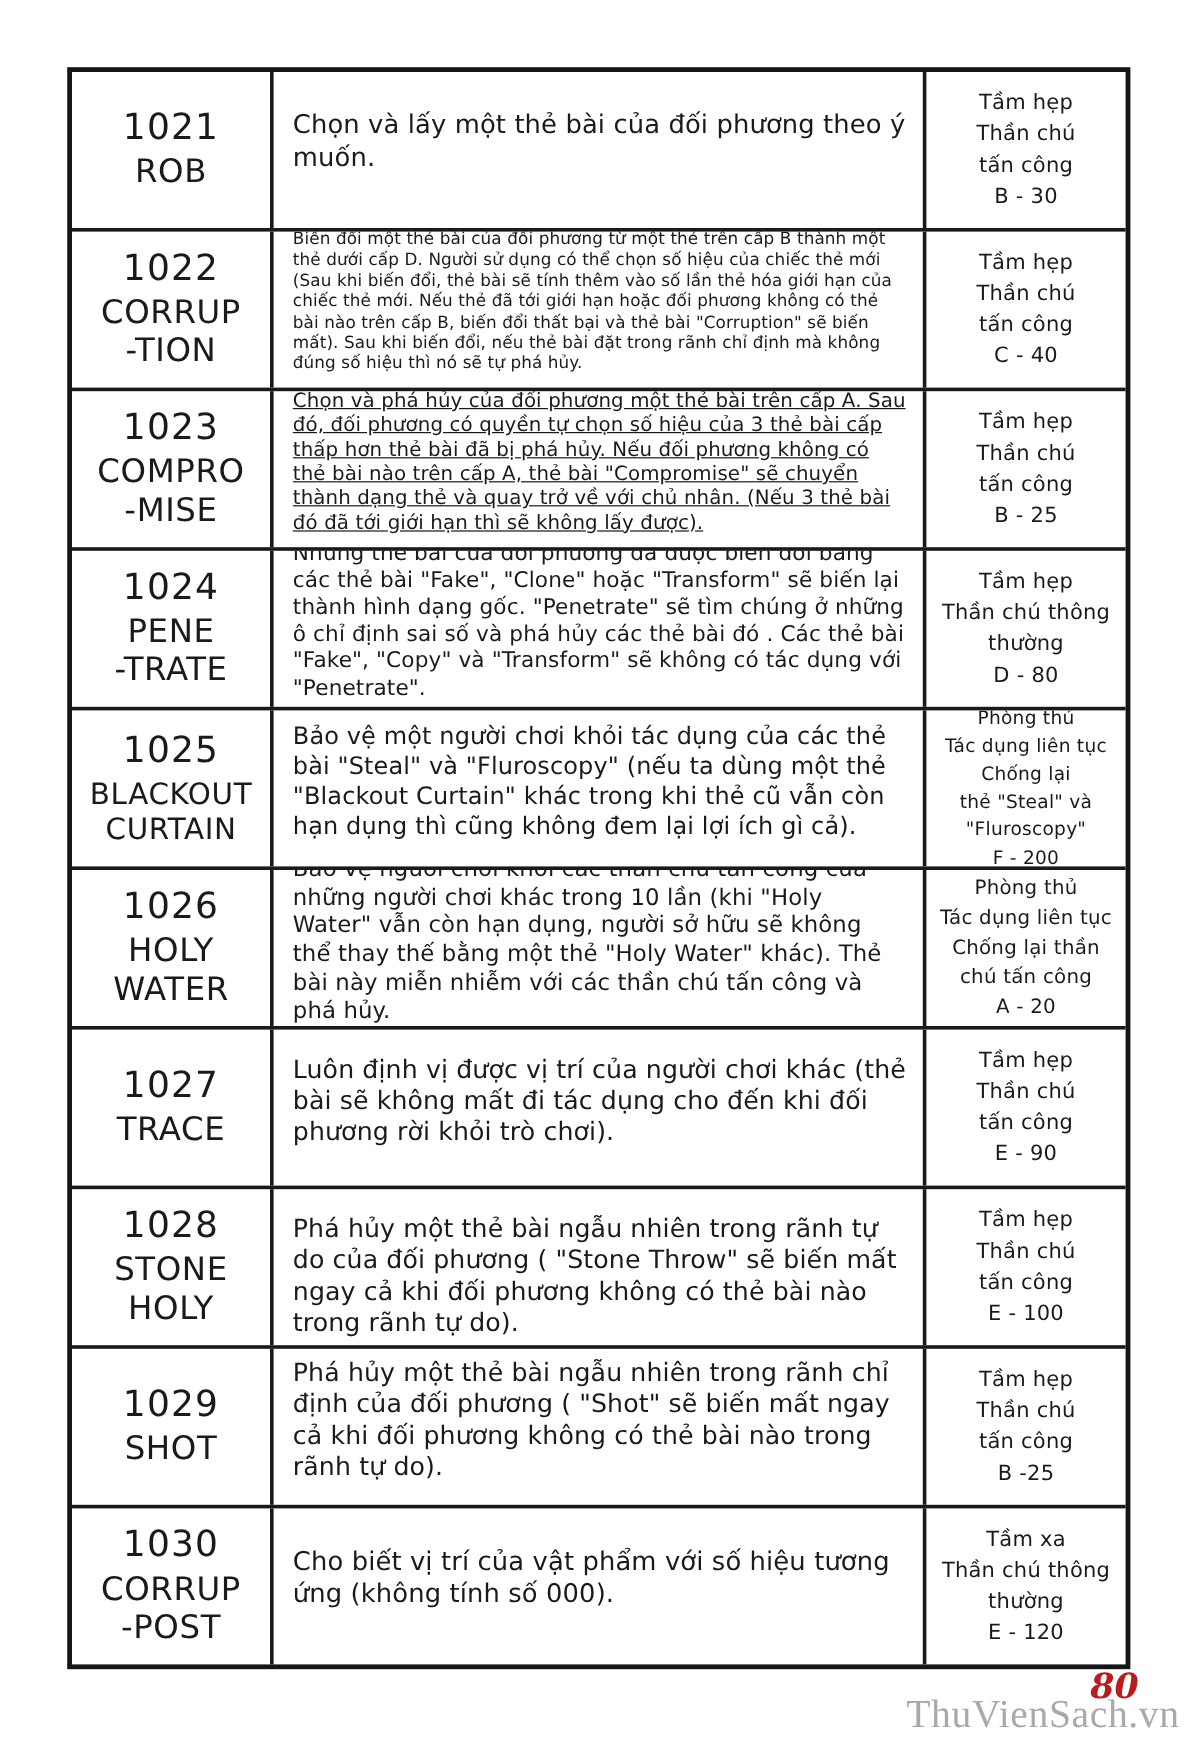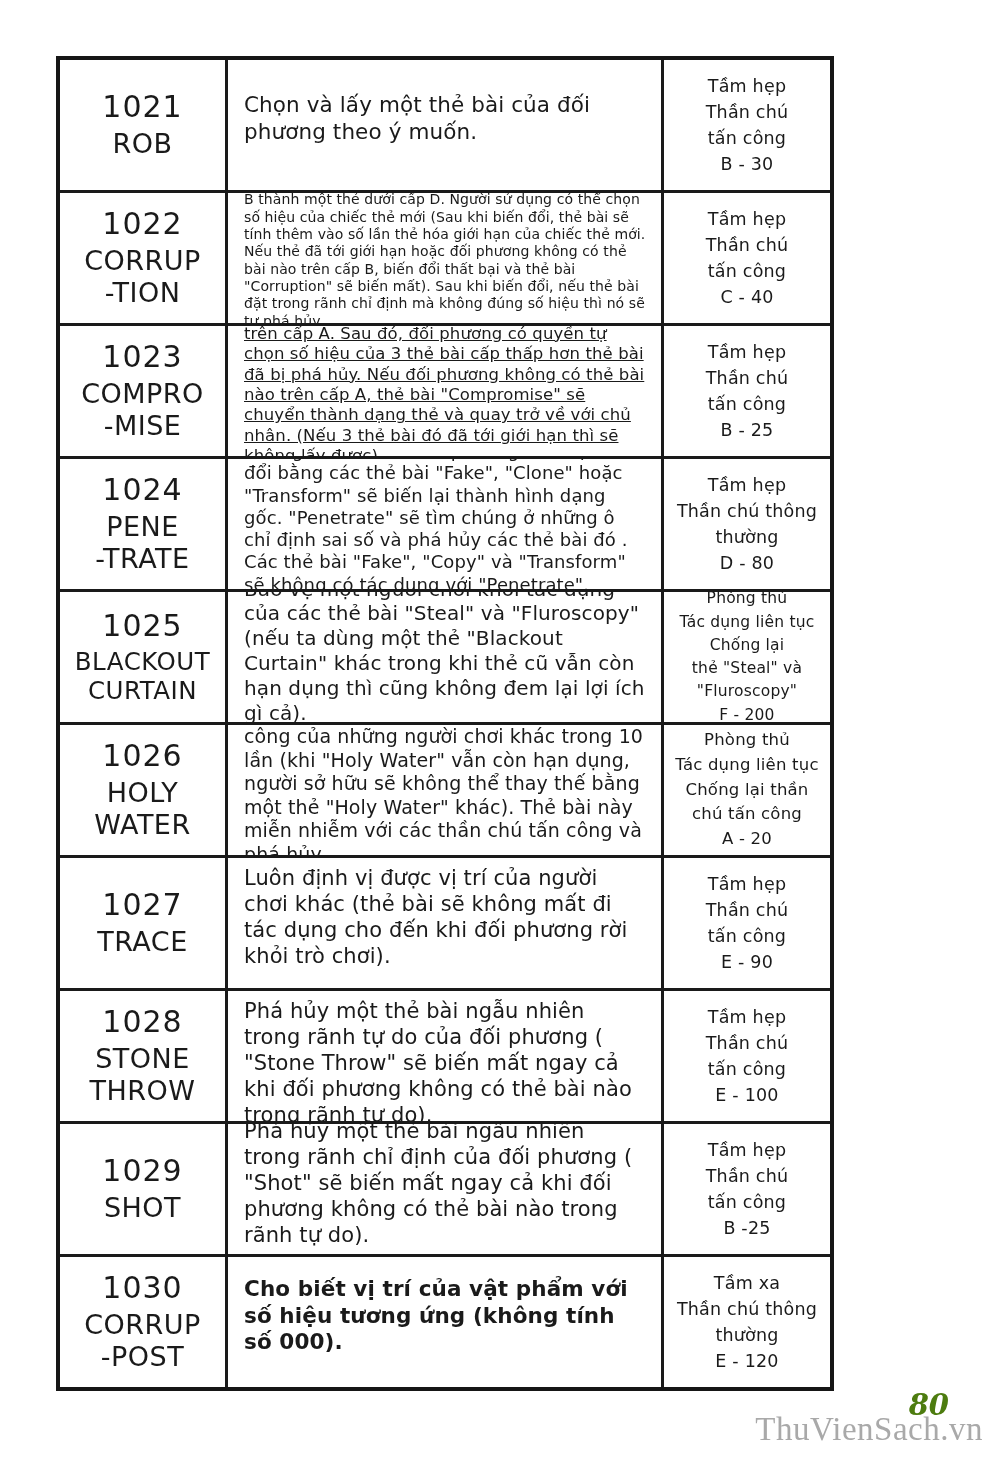--- a/index.html
+++ b/index.html
@@ -12,21 +12,21 @@
     font-family: "DejaVu Sans", sans-serif;
     color: #1a1a1a;
     overflow: hidden;
   }
   .page {
     position: absolute; inset: 0;
   }
   .card-table {
     position: absolute;
     left: 56px; top: 56px;
-    width: 778px;
+    width: 886px;
     border: 4px solid #161616;
     display: flex;
     flex-direction: column;
     background: #fff;
     box-sizing: border-box;
   }
   .card-row {
     display: grid;
     grid-template-columns: 168px 1fr 166px;
     height: 130px;
@@ -79,21 +79,21 @@
     letter-spacing: 0.2px;
   }
   .page-number {
     position: absolute;
     top: 1388px;
     right: 50px;
     font-family: "DejaVu Serif", serif;
     font-style: italic;
     font-weight: 600;
     font-size: 29px;
-    color: #4d7c0f;
+    color: #b91c1c;
   }
   .watermark {
     position: absolute;
     top: 1411px;
     right: 16px;
     font-size: 33px;
     color: #a9a9a9;
     letter-spacing: 0.5px;
     font-weight: 400;
     font-family: Liberation Serif, serif;
@@ -214,21 +214,21 @@
           <div class="stats-text">Tầm hẹp
 Thần chú
 tấn công
 E - 90</div>
         </div>
       </div>
       <div class="card-row">
         <div class="cell cell-id">
           <div class="card-number">1028</div>
           <div class="card-name">STONE
-THROW</div>
+HOLY</div>
         </div>
         <div class="cell cell-desc">
           <p class="desc-text" style="font-size: 21px; margin-top: 26px;">Phá hủy một thẻ bài ngẫu nhiên trong rãnh tự do của đối phương ( "Stone Throw" sẽ biến mất ngay cả khi đối phương không có thẻ bài nào trong rãnh tự do).</p>
         </div>
         <div class="cell cell-stats">
           <div class="stats-text">Tầm hẹp
 Thần chú
 tấn công
 E - 100</div>
         </div>
@@ -248,21 +248,21 @@
 B -25</div>
         </div>
       </div>
       <div class="card-row">
         <div class="cell cell-id">
           <div class="card-number">1030</div>
           <div class="card-name">CORRUP
 -POST</div>
         </div>
         <div class="cell cell-desc">
-          <p class="desc-text" style="font-size: 21.5px; font-weight: bold;">Cho biết vị trí của vật phẩm với số hiệu tương ứng (không tính số 000).</p>
+          <p class="desc-text" style="font-size: 21.5px;">Cho biết vị trí của vật phẩm với số hiệu tương ứng (không tính số 000).</p>
         </div>
         <div class="cell cell-stats">
           <div class="stats-text">Tầm xa
 Thần chú thông
 thường
 E - 120</div>
         </div>
       </div>
     </div>
   <div class="page-number">80</div>

